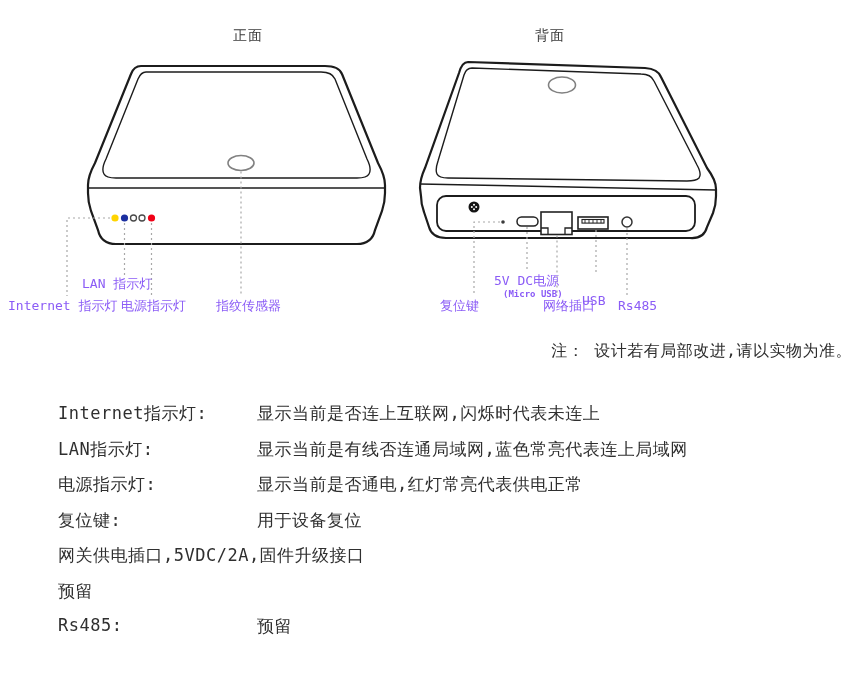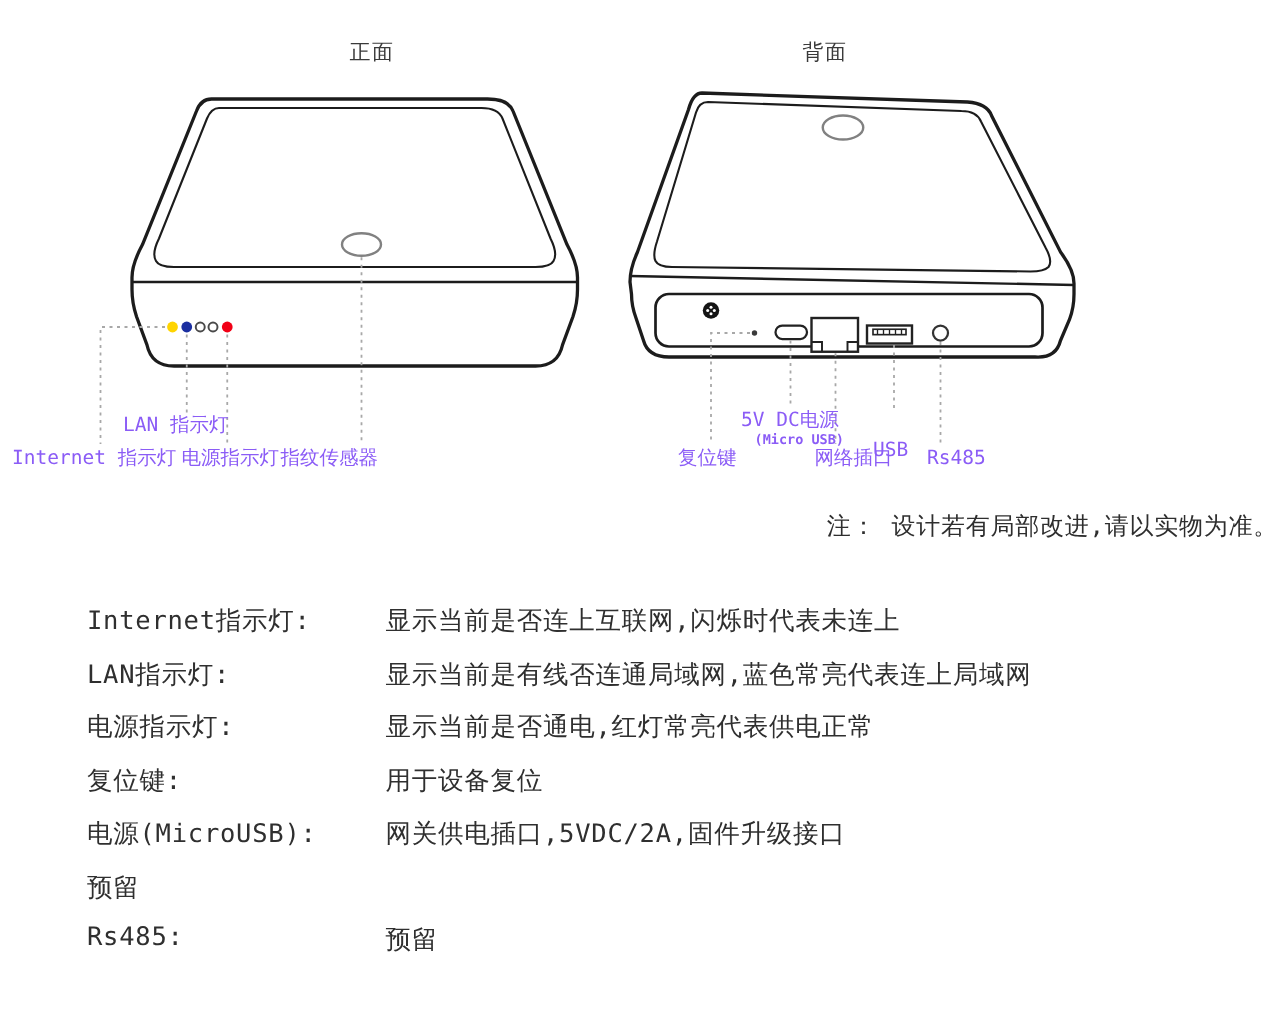--- a/index.html
+++ b/index.html
@@ -101,26 +101,26 @@
       </g>
     </g>
   </svg>
 
   <div class="lbl view-title" style="left:233px;top:28px;">正面</div>
   <div class="lbl view-title" style="left:535px;top:28px;">背面</div>
 
   <div class="lbl" style="left:82px;top:277px;">LAN 指示灯</div>
   <div class="lbl" style="left:8px;top:299px;">Internet 指示灯</div>
   <div class="lbl" style="left:121px;top:299px;">电源指示灯</div>
-  <div class="lbl" style="left:187px;top:299px;text-align:center;">指纹传感器</div>
+  <div class="lbl" style="left:216px;top:299px;text-align:center;">指纹传感器</div>
 
   <div class="lbl" style="left:494px;top:274px;">5V DC电源</div>
   <div class="lbl sub-lbl" style="left:503px;top:290px;">(Micro USB)</div>
   <div class="lbl" style="left:582px;top:274px;margin-top:20px;">USB</div>
-  <div class="lbl" style="left:452px;top:299px;">复位键</div>
+  <div class="lbl" style="left:440px;top:299px;">复位键</div>
   <div class="lbl" style="left:543px;top:299px;">网络插口</div>
   <div class="lbl" style="left:618px;top:299px;">Rs485</div>
 
   <div class="note">注： 设计若有局部改进,请以实物为准。</div>
 
   <div class="spec-table" id="spec-table">
       <div class="spec-row">
         <div class="spec-label">Internet指示灯:</div>
         <div class="spec-desc">显示当前是否连上互联网,闪烁时代表未连上</div>
       </div>
@@ -130,21 +130,20 @@
       </div>
       <div class="spec-row">
         <div class="spec-label">电源指示灯:</div>
         <div class="spec-desc">显示当前是否通电,红灯常亮代表供电正常</div>
       </div>
       <div class="spec-row">
         <div class="spec-label">复位键:</div>
         <div class="spec-desc">用于设备复位</div>
       </div>
       <div class="spec-row">
-        <div class="spec-label">电源(MicroUSB):</div>
         <div class="spec-desc">网关供电插口,5VDC/2A,固件升级接口</div>
       </div>
       <div class="spec-row bold">
         <div class="spec-desc">预留</div>
       </div>
       <div class="spec-row">
         <div class="spec-label">Rs485:</div>
         <div class="spec-desc">预留</div>
       </div>
     </div>

